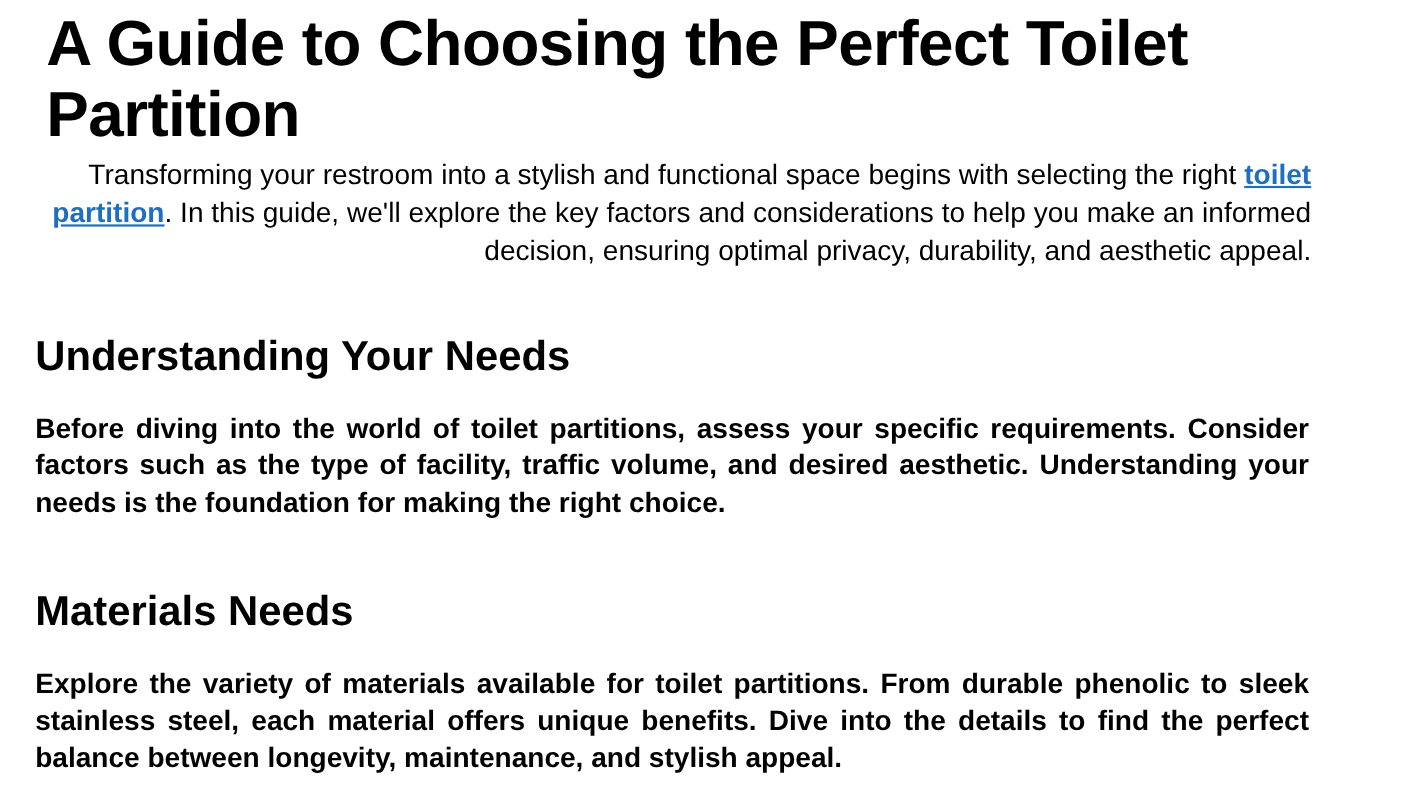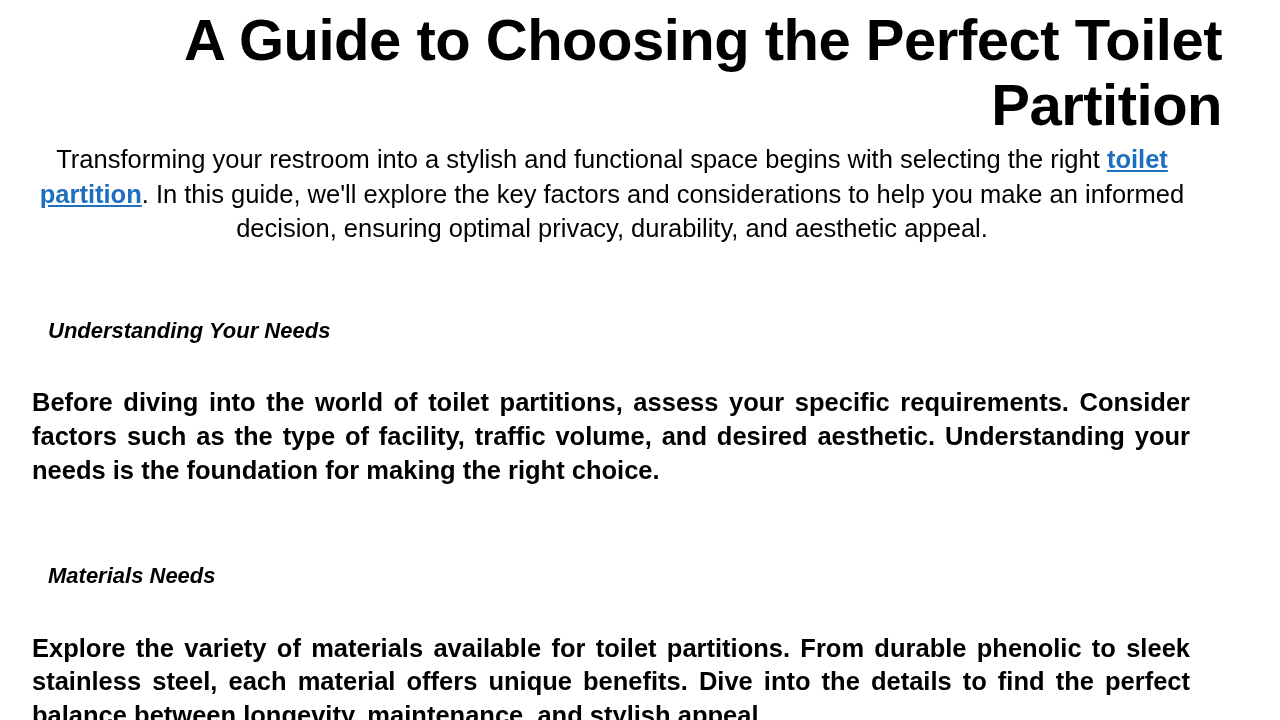--- a/index.html
+++ b/index.html
@@ -18,43 +18,42 @@
     width: 1280px;
     height: 720px;
     box-sizing: border-box;
     padding: 8px 48px 0 32px;
     position: relative;
   }
   .title {
     font-size: 58px;
     font-weight: bold;
     line-height: 1.12;
-    text-align: right;
+    text-align: left;
     letter-spacing: -0.5px;
     margin: 0 0 4px 0;
     padding: 0 10px;
   }
   .intro {
     font-size: 25.5px;
     line-height: 1.36;
-    text-align: center;
+    text-align: right;
     margin: 0;
     padding-right: 40px;
   }
   .intro a {
     color: #1f6fbf;
     font-weight: bold;
     text-decoration: underline;
   }
   .section-heading {
-    font-size: 22px;
+    font-size: 38px;
     font-weight: bold;
-    margin: 16px;
+    margin: 0;
     line-height: 1.2;
-    font-style: italic;
   }
   .body-text {
     font-size: 25.5px;
     line-height: 1.32;
     text-align: justify;
     text-justify: inter-word;
     margin: 0;
     padding-right: 42px;
     font-weight: bold;
   }

